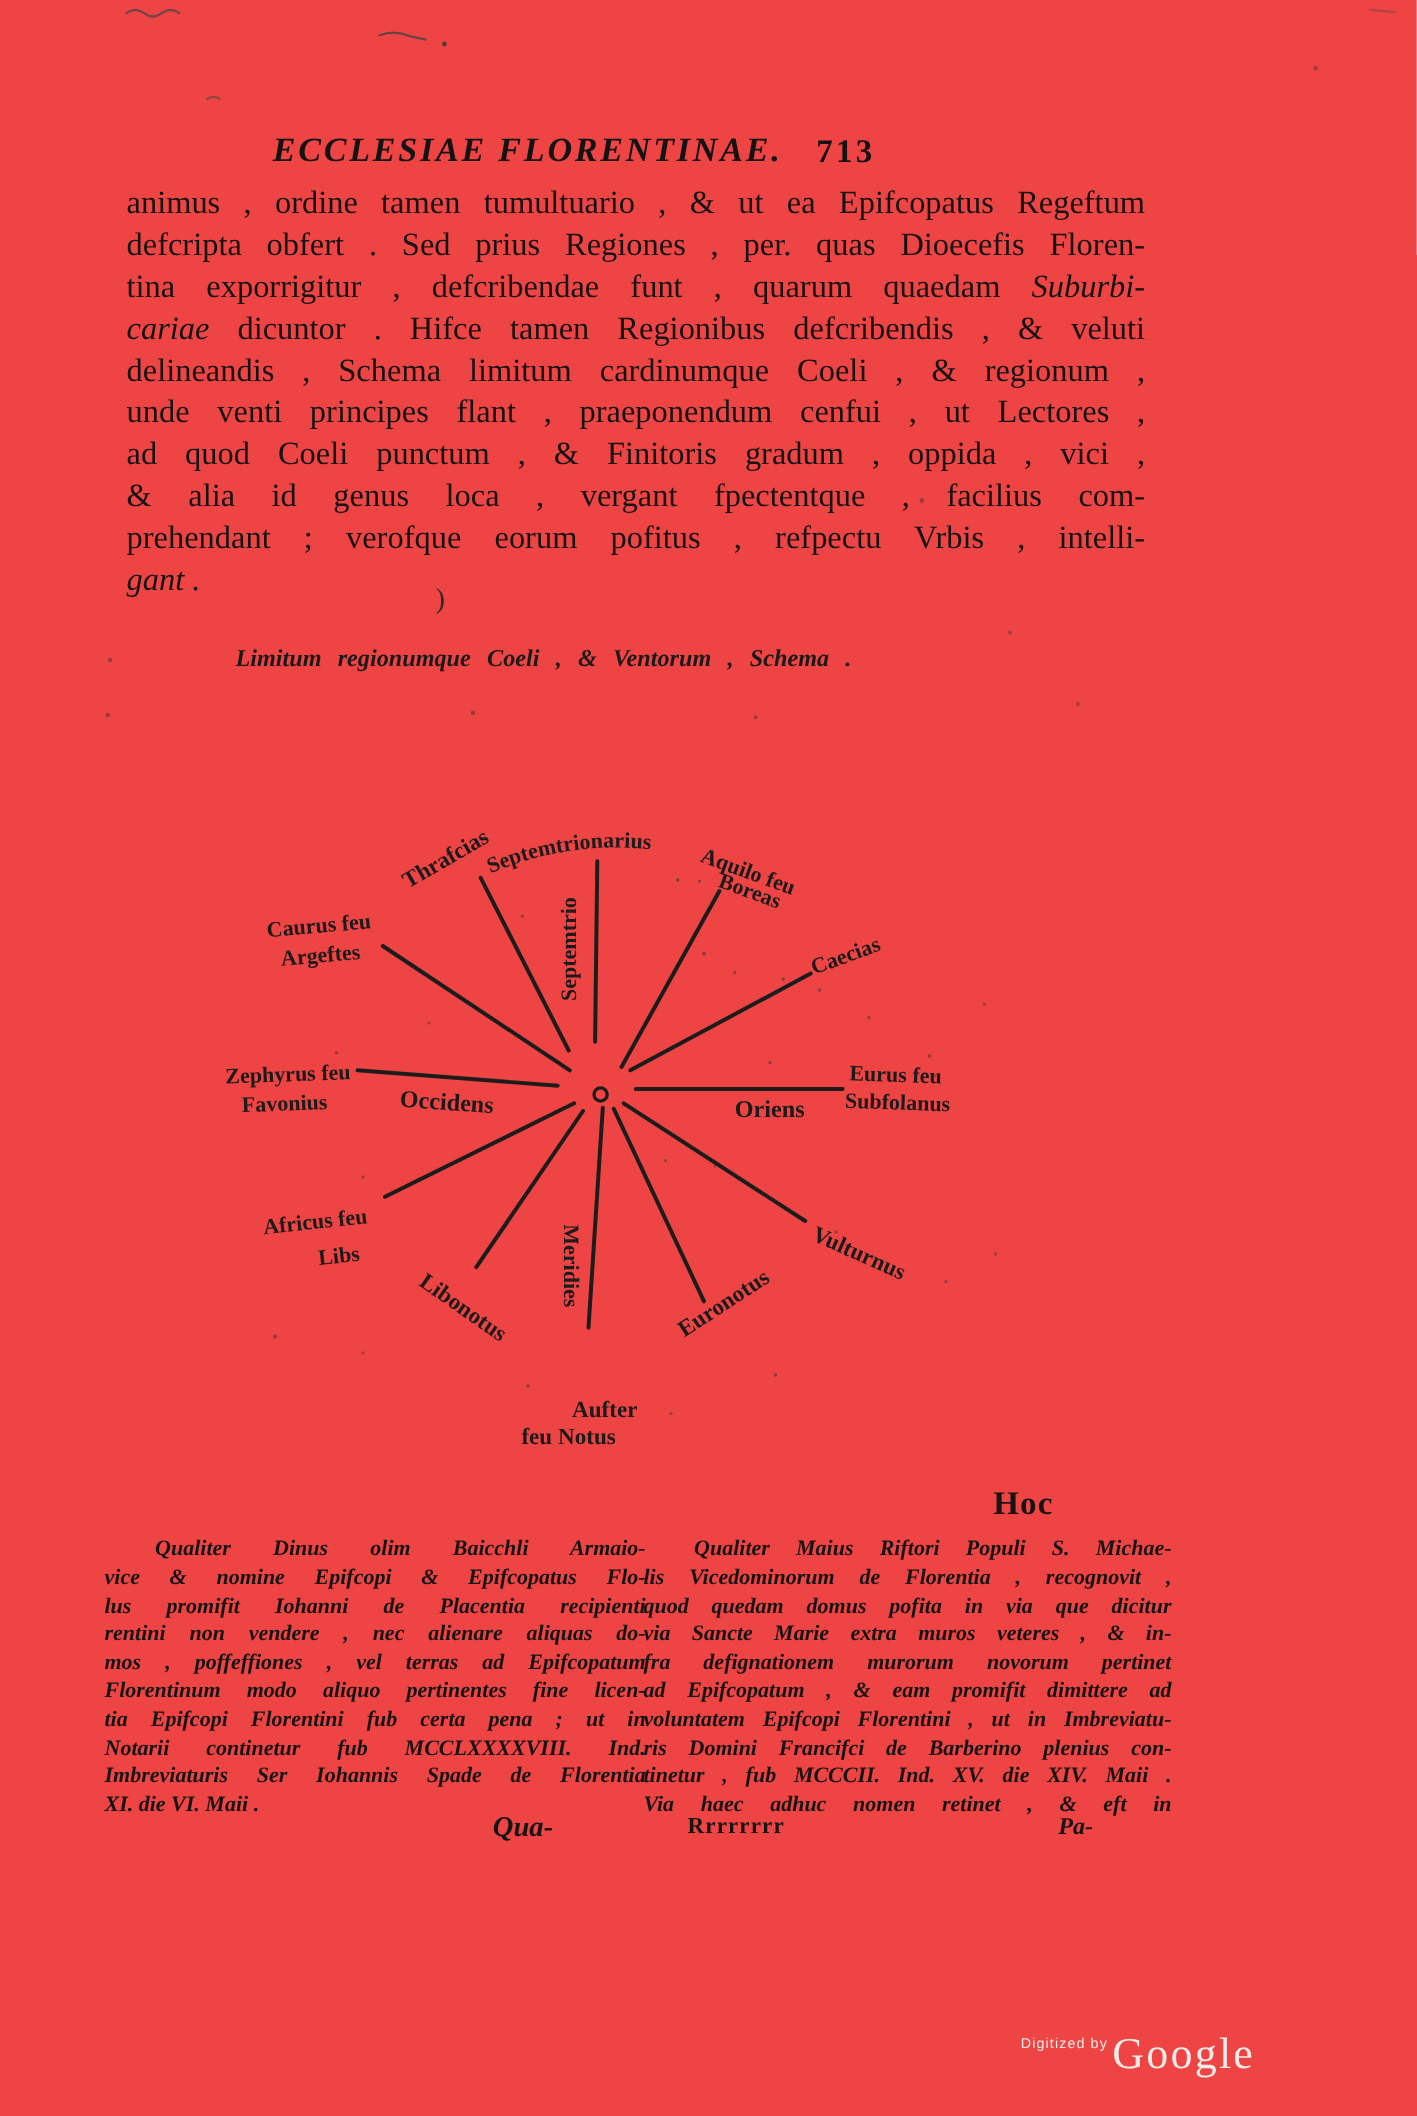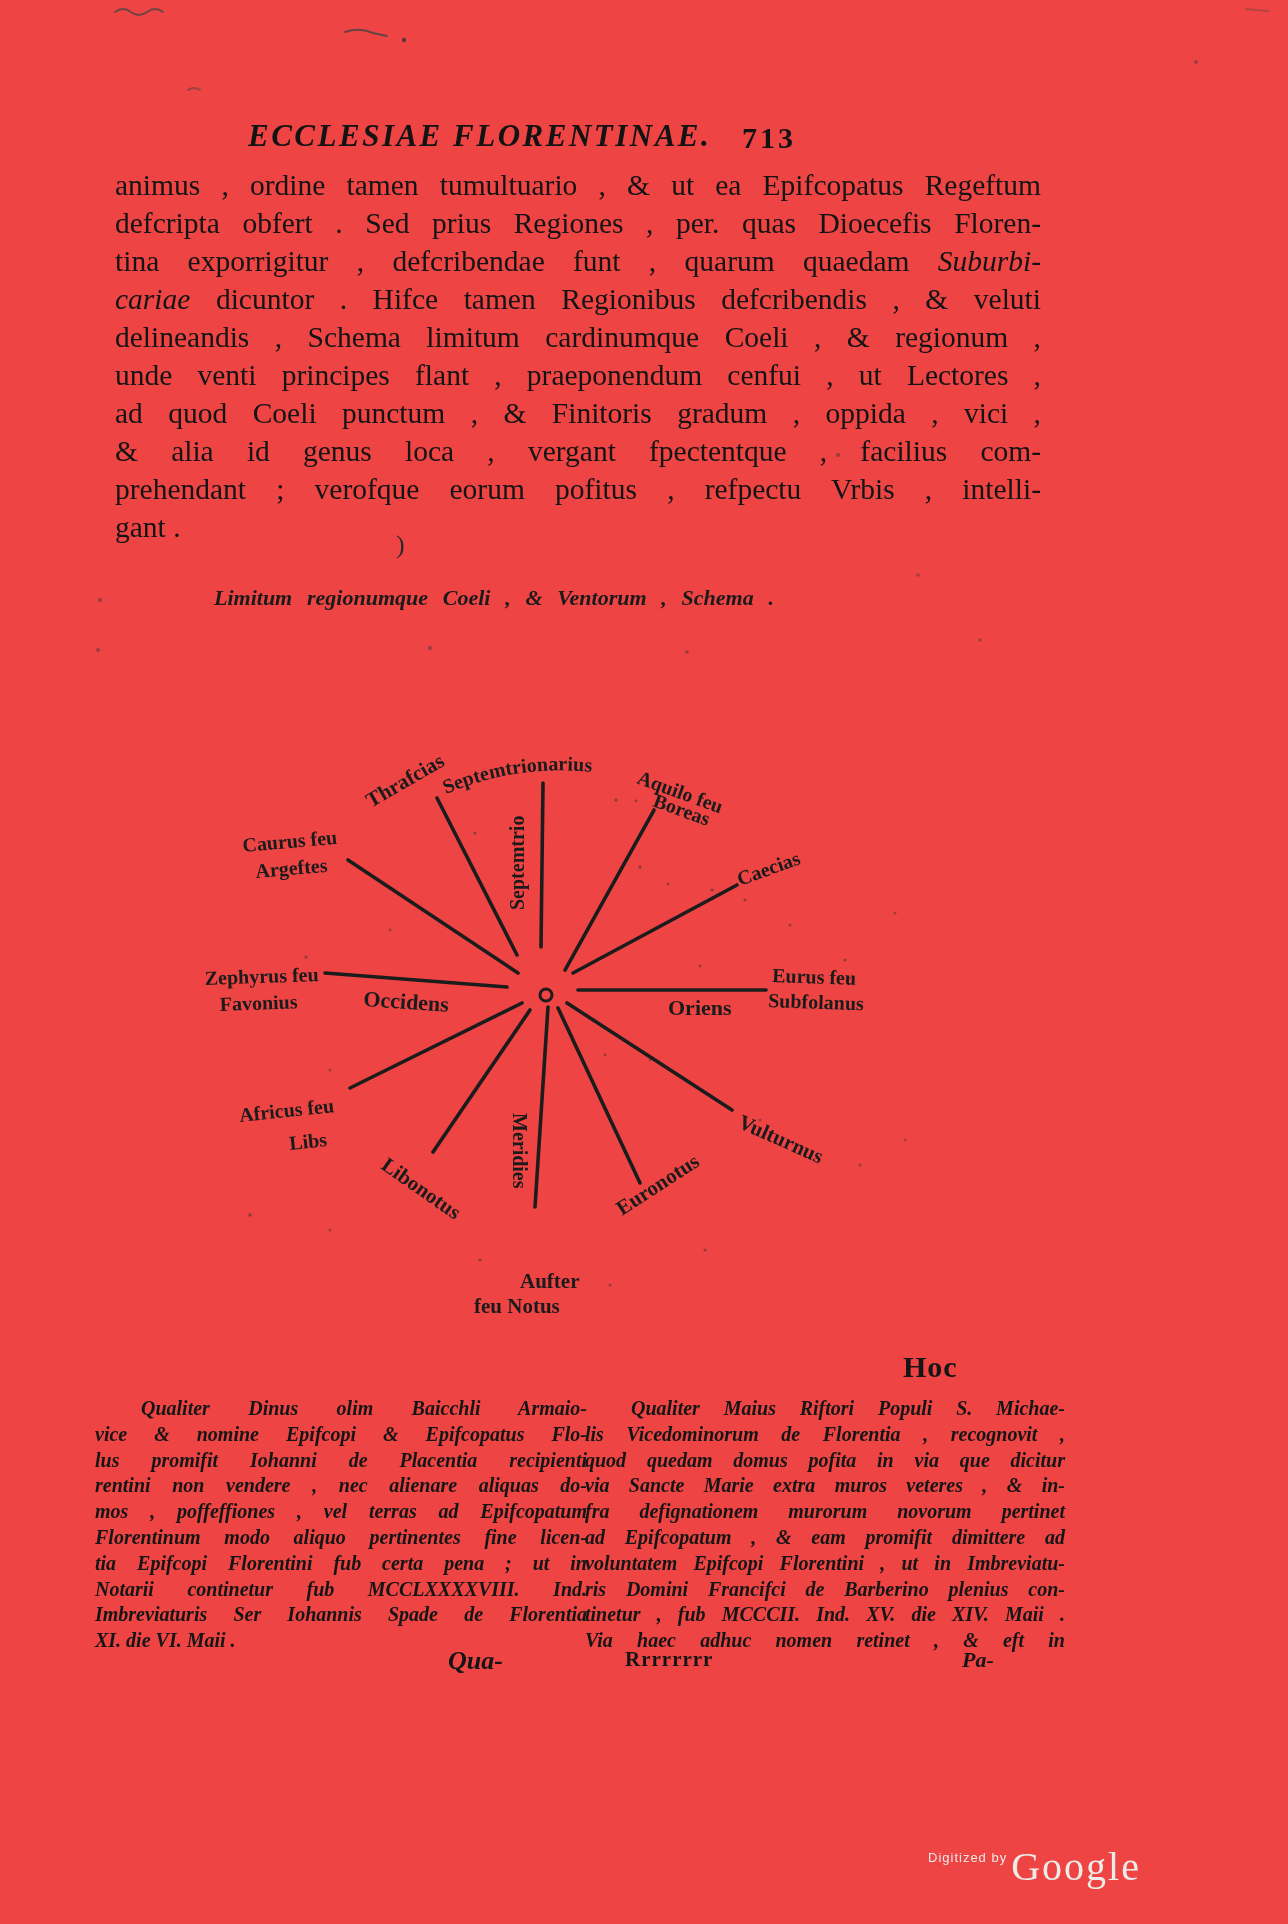--- a/index.html
+++ b/index.html
@@ -20,21 +20,21 @@
   .page-number{
     position:absolute;left:742px;top:121px;
     font-size:30px;font-weight:600;letter-spacing:3px;color:#131313;
   }
   
   .body-block{
     position:absolute;left:95px;top:166px;width:926px;
     font-size:29.5px;line-height:38px;color:#141414;margin-left:20px;
   }
   .jline{text-align:justify;text-align-last:justify;white-space:normal;}
-  .jline.short{text-align-last:left;}
+  .jline.short{text-align-last:left;font-style:italic;}
   .it{font-style:italic;}
   
   .section-heading{
     position:absolute;left:198px;top:585px;width:560px;
     font-style:italic;font-weight:700;font-size:22px;
     text-align:justify;text-align-last:justify;color:#1a1a1a;margin-left:16px;
   }
   
   svg.overlay{position:absolute;left:0;top:0;width:1288px;height:1924px;}
   .wline{stroke:#1c1c1c;stroke-width:3.6;stroke-linecap:round;fill:none;}

